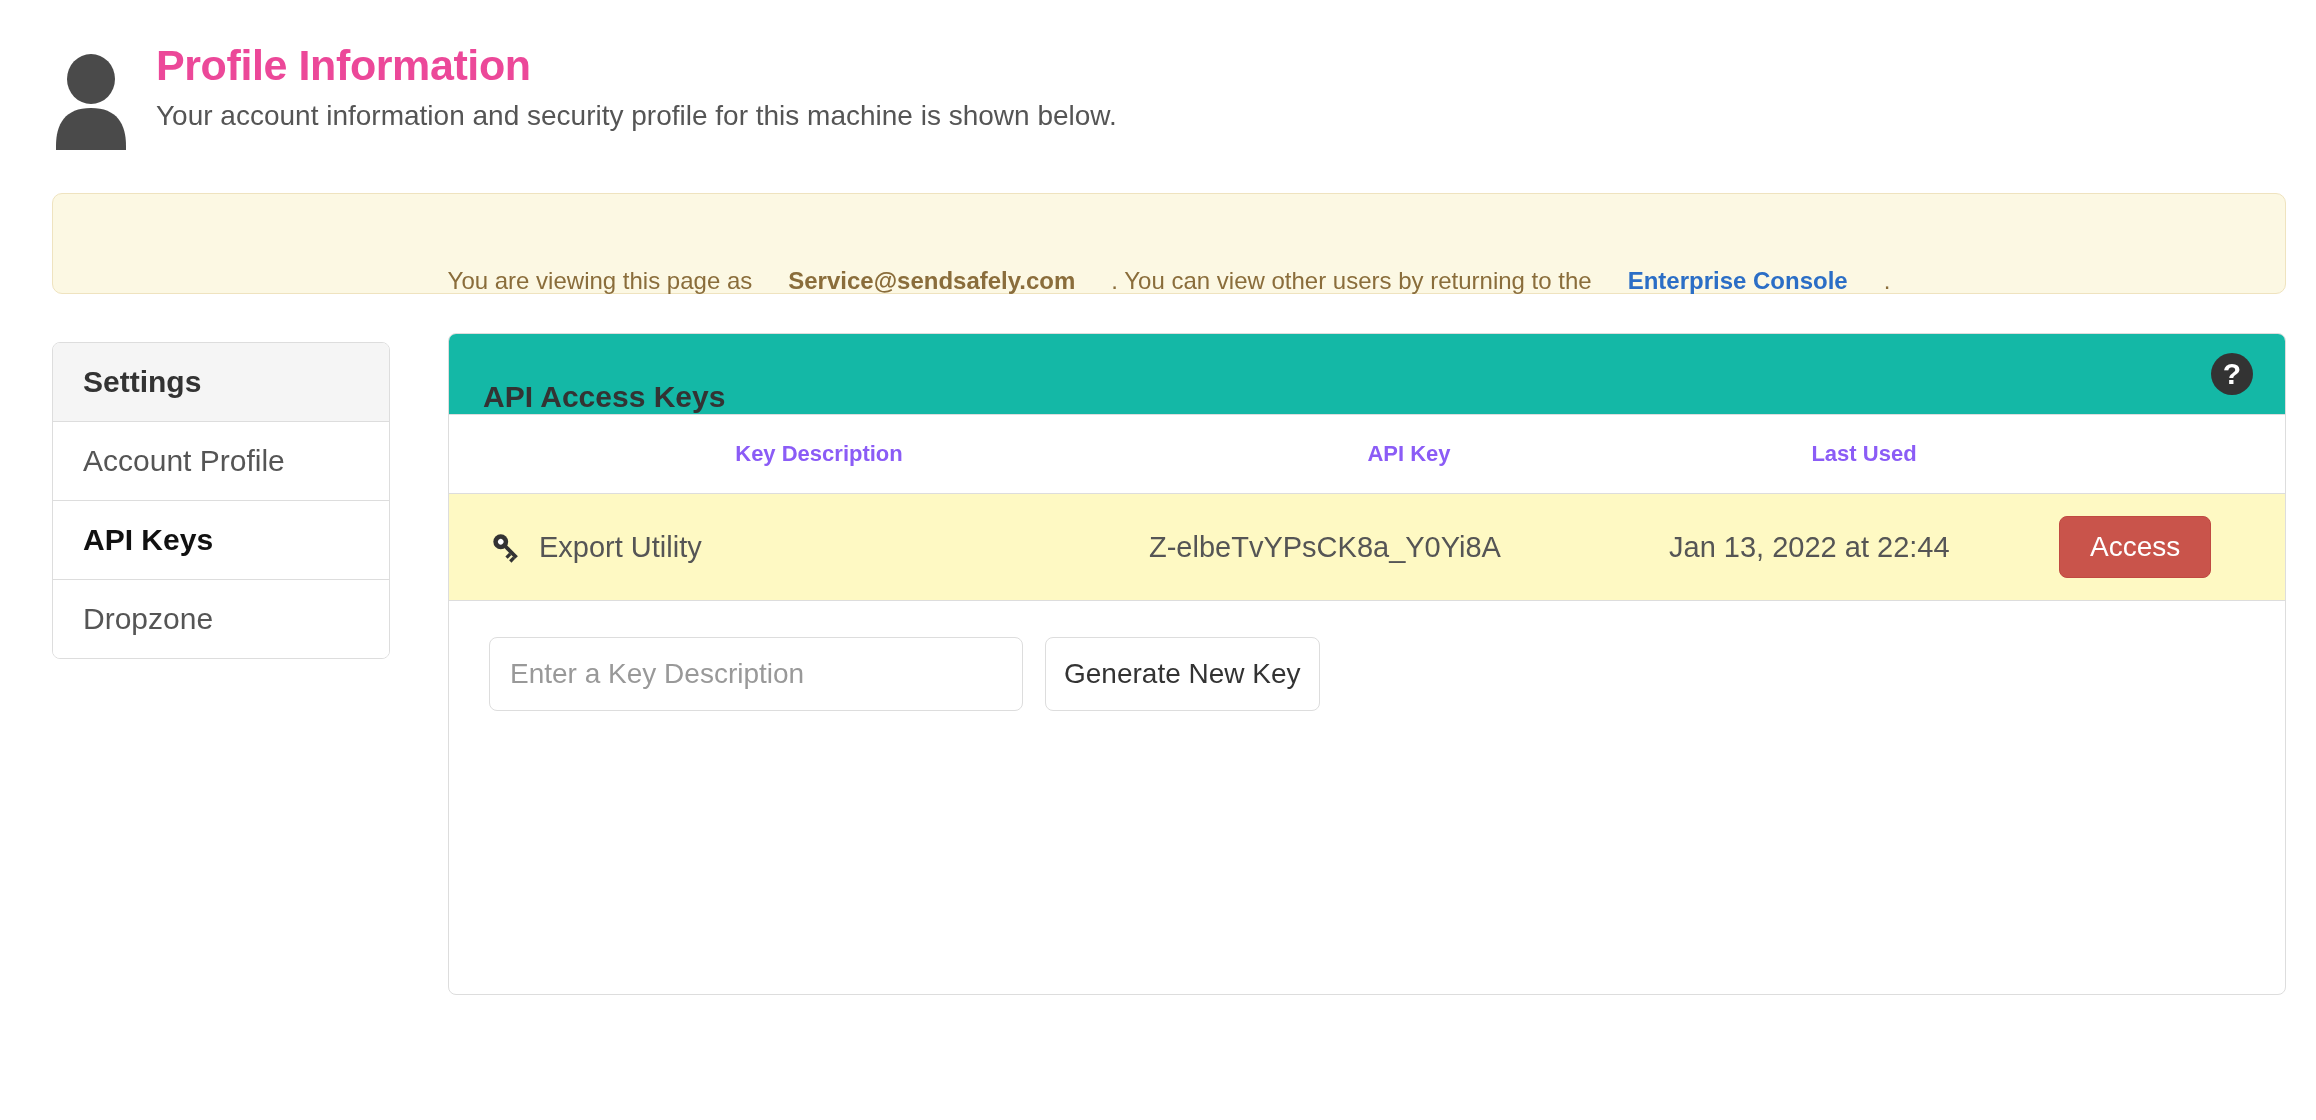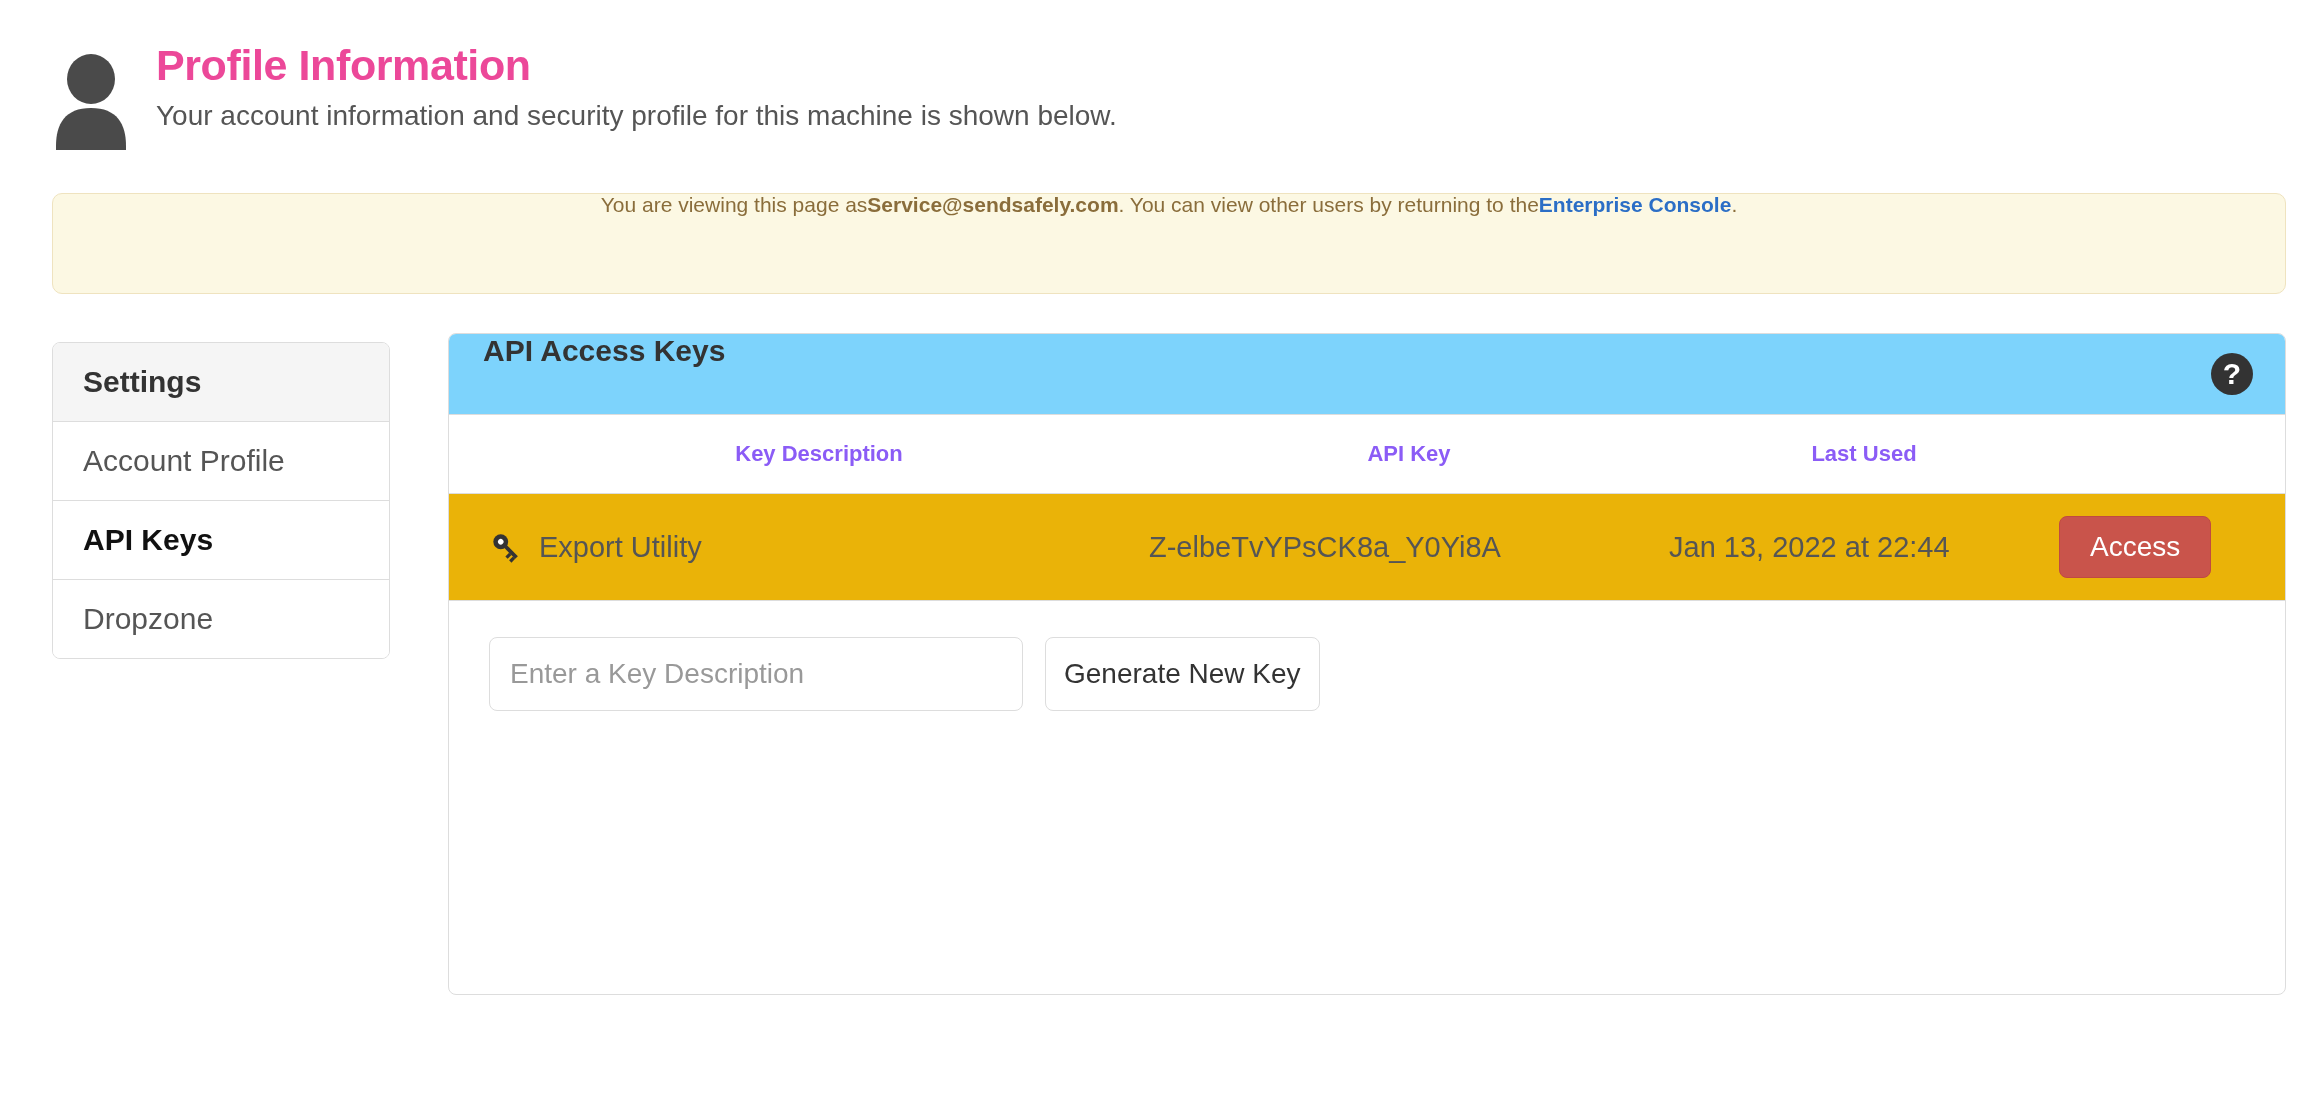--- a/index.html
+++ b/index.html
@@ -57,25 +57,26 @@
   .alert-banner {
     position: absolute;
     left: 52px;
     top: 193px;
     width: 2234px;
     height: 101px;
     background: #FCF8E3;
     border: 1px solid #EFE3BF;
     border-radius: 10px;
     display: flex;
-    align-items: flex-start;
+    align-items: flex-end;
     justify-content: center;
     color: #8A6D3B;
-    font-size: 21px;
+    font-size: 24px;
     line-height: 1;
+    gap: 36px;
   }
   .alert-banner .strong { font-weight: bold; color: #8A6D3B; }
   .alert-banner .link { color: #2B6EC6; font-weight: bold; text-decoration: none; }
 
   
   .sidebar {
     position: absolute;
     left: 52px;
     top: 342px;
     width: 338px;
@@ -110,25 +111,25 @@
     top: 333px;
     width: 1838px;
     height: 662px;
     background: #ffffff;
     border: 1px solid #DDDDDD;
     border-radius: 8px;
     overflow: hidden;
   }
   .panel-header {
     position: relative;
-    background: #7dd3fc;
+    background: #14b8a6;
     border-bottom: 1px solid #DDDDDD;
     height: 81px;
     display: flex;
-    align-items: flex-start;
+    align-items: flex-end;
     padding: 0 34px;
   }
   .panel-title {
     font-size: 30px;
     font-weight: bold;
     color: #333333;
   }
   .help-icon {
     position: absolute;
     right: 32px;
@@ -162,21 +163,21 @@
     padding: 26px 0 26px 0;
     border-bottom: 1px solid #DDDDDD;
     background: #ffffff;
   }
   .keys-table td {
     font-size: 29px;
     color: #555555;
     padding: 22px 0;
     border-bottom: 1px solid #DDDDDD;
     vertical-align: middle;
-    background: #eab308;
+    background: #fef9c3;
   }
   .col-desc  { width: 700px; padding-left: 40px !important; }
   .col-key   { width: 520px; }
   .col-used  { width: 390px; }
   .col-act   { width: 228px; }
 
   .key-cell-inner {
     display: flex;
     align-items: center;
     gap: 16px;

